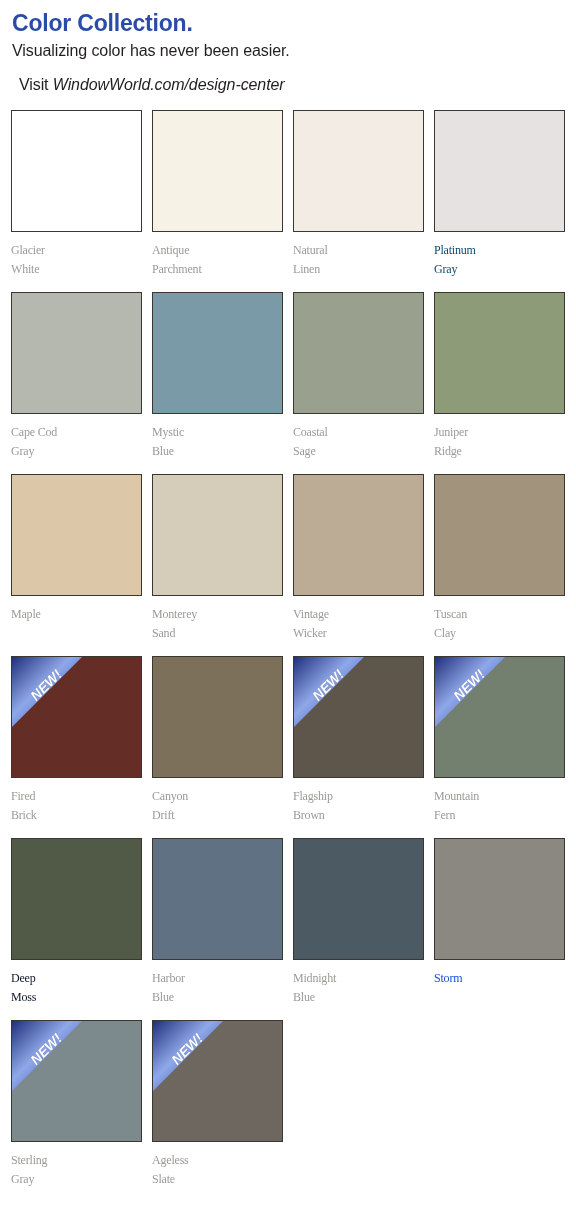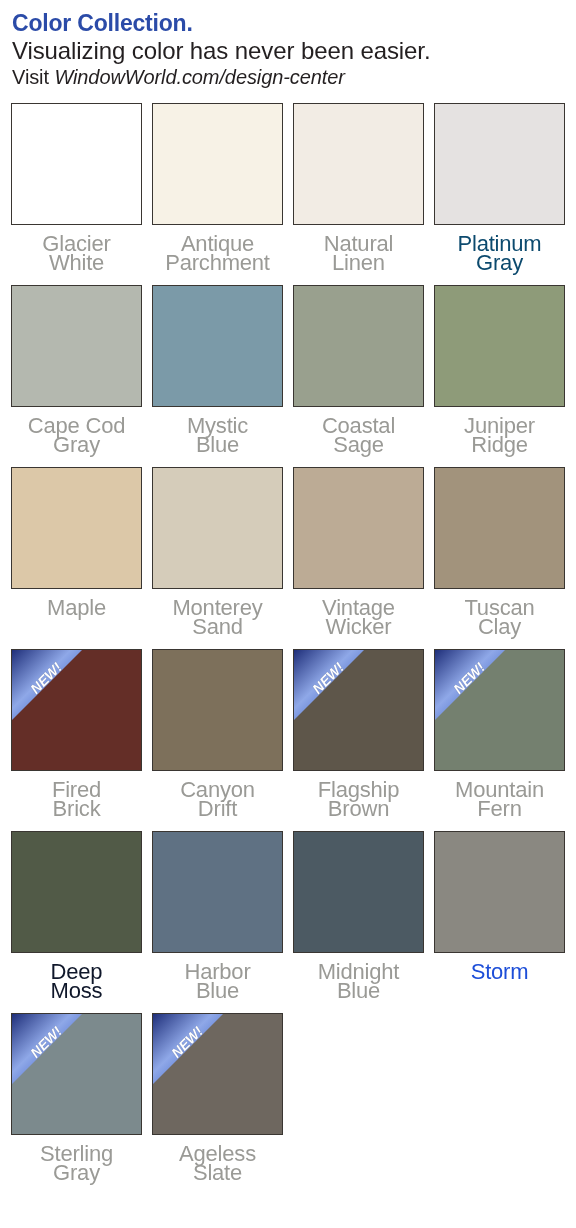--- a/index.html
+++ b/index.html
@@ -22,30 +22,30 @@
   .header-title {
     color: #2B4BA8;
     font-size: 23px;
     font-weight: bold;
     letter-spacing: -0.2px;
     line-height: 26px;
     margin: 0;
   }
   .header-sub {
     color: #231F20;
-    font-size: 24px;
+    font-size: 16px;
     line-height: 26px;
     margin: 2px 0 0 0;
     letter-spacing: -0.1px;
   }
   .header-visit-line {
     color: #231F20;
-    font-size: 20px;
+    font-size: 16px;
     line-height: 27px;
-    margin: 0;
+    margin: 7px;
     letter-spacing: -0.1px;
     white-space: nowrap;
   }
   .header-url {
     font-style: italic;
   }
 
   
   .grid {
     margin-top: 12px;
@@ -68,26 +68,27 @@
   .chip {
     position: relative;
     width: 131px;
     height: 122px;
     border: 1.5px solid #3A3632;
     box-sizing: border-box;
     overflow: hidden;
   }
   .chip-label {
     margin-top: 9px;
-    text-align: center;
+    text-align: left;
     color: #9A9A96;
-    font-size: 22px;
+    font-size: 12px;
     line-height: 19px;
     width: 131px;
     letter-spacing: -0.2px;
+    font-family: Liberation Serif, serif;
   }
   .chip-label .l2 { display: block; }
 
   
   .ribbon {
     position: absolute;
     top: 0;
     left: 0;
     width: 100%;
     height: 100%;

